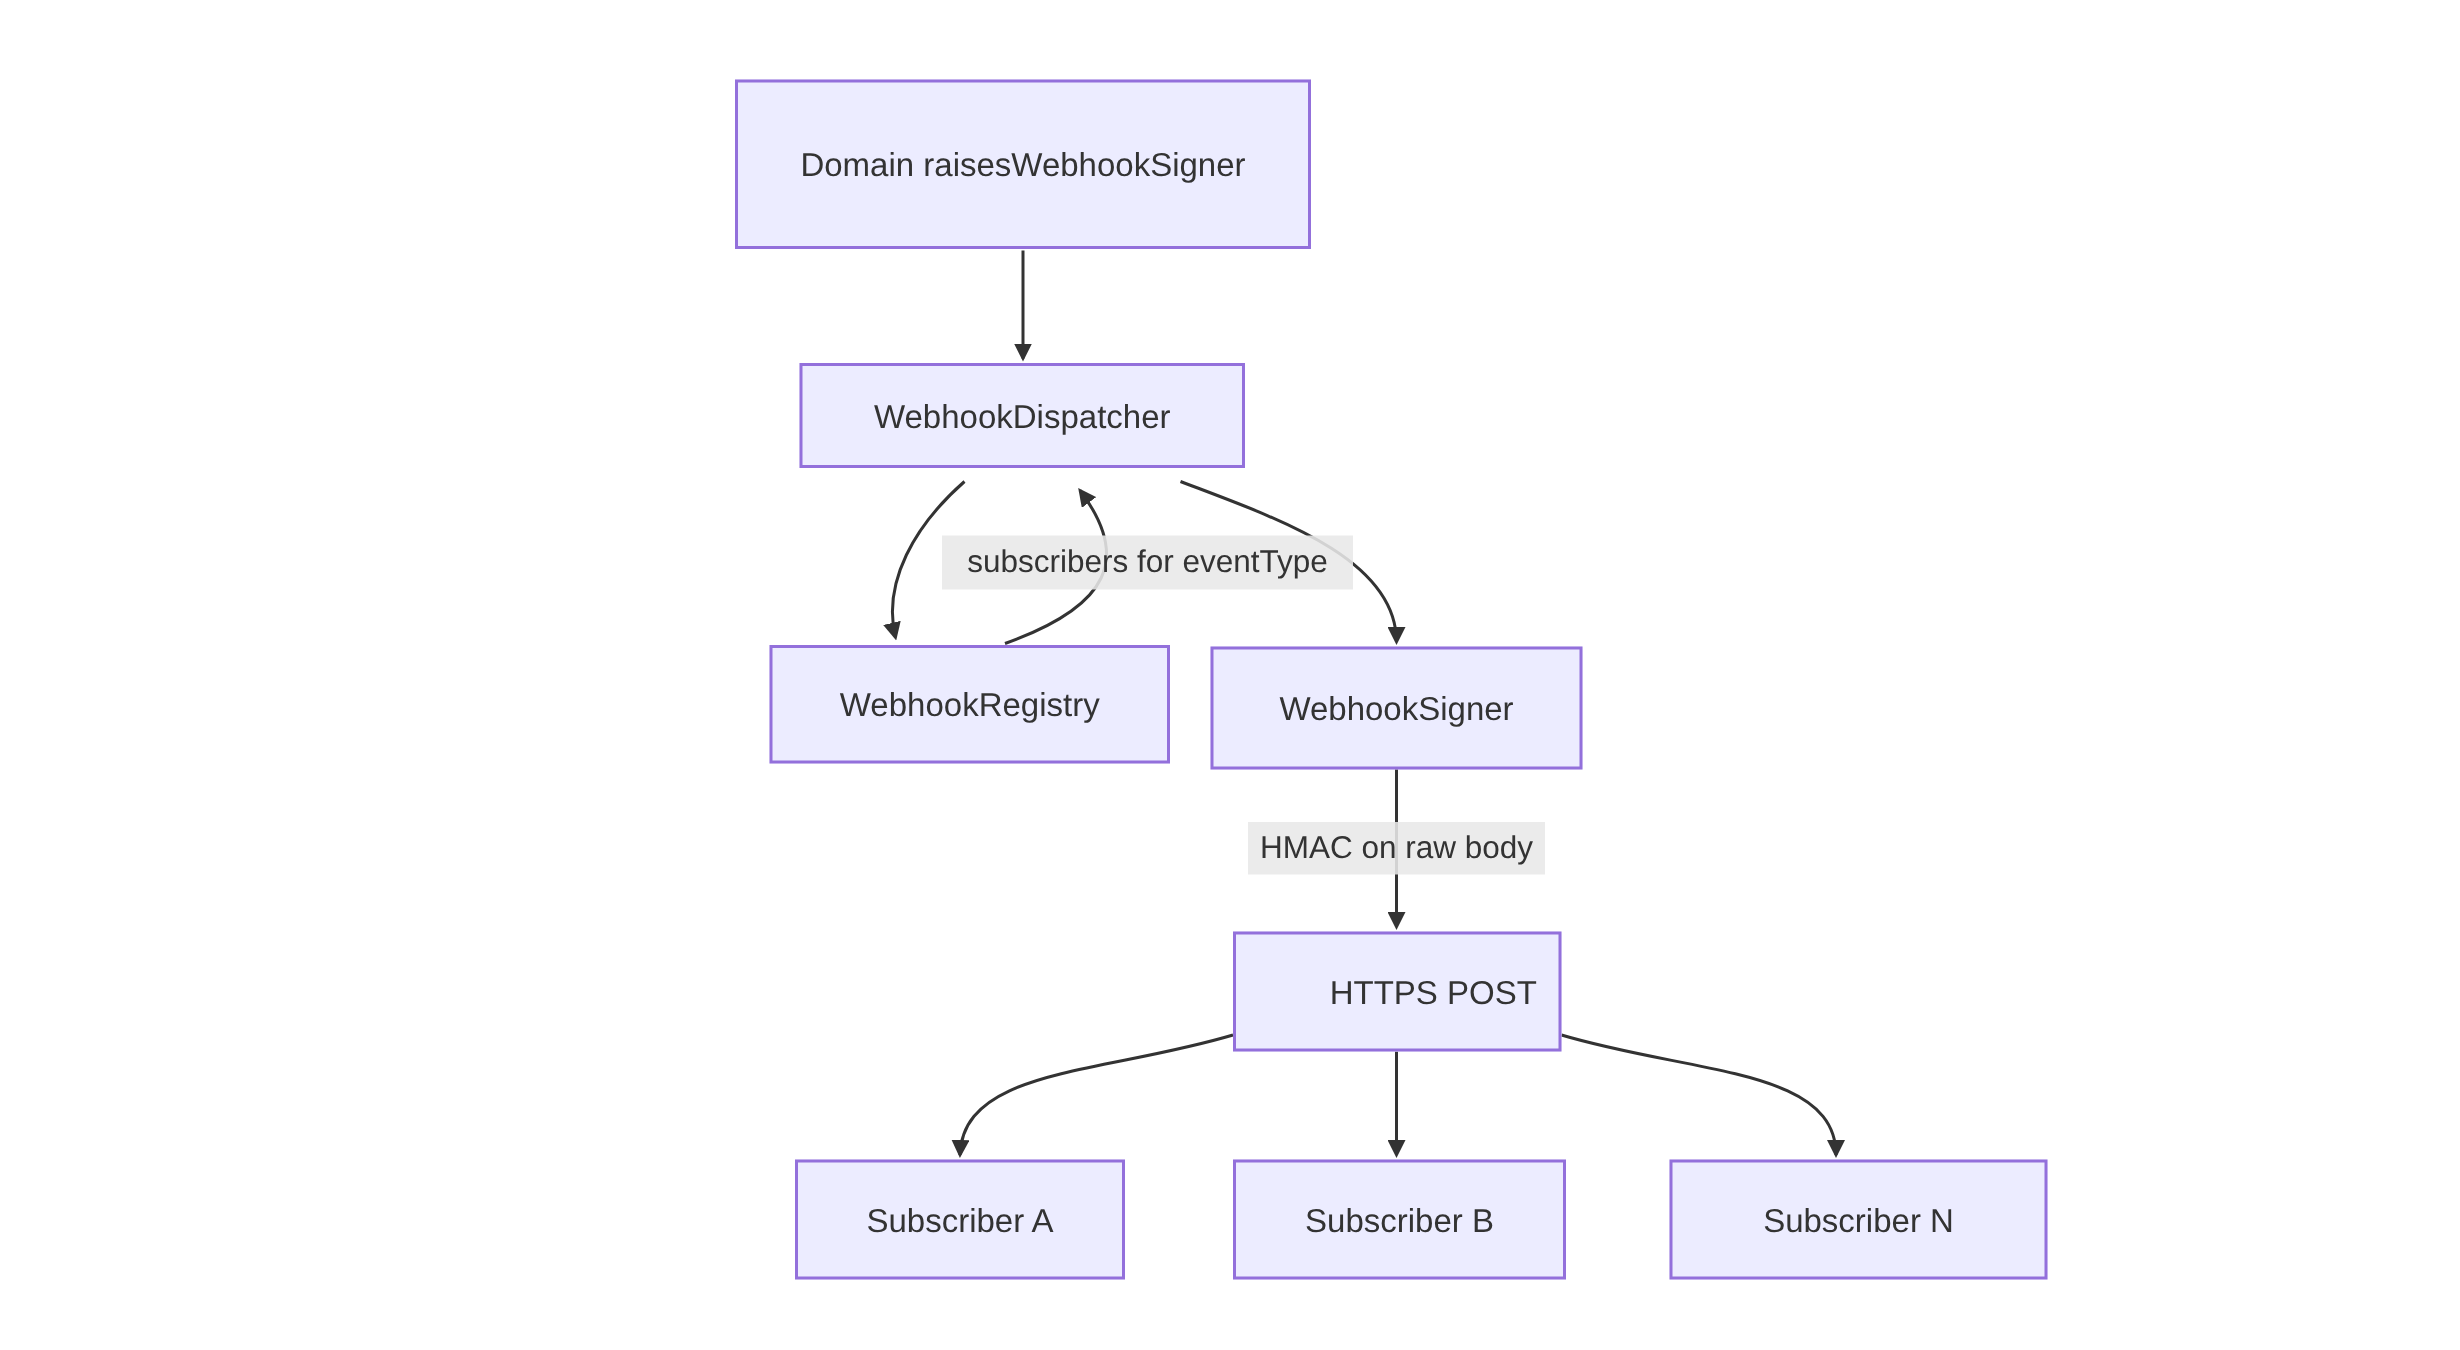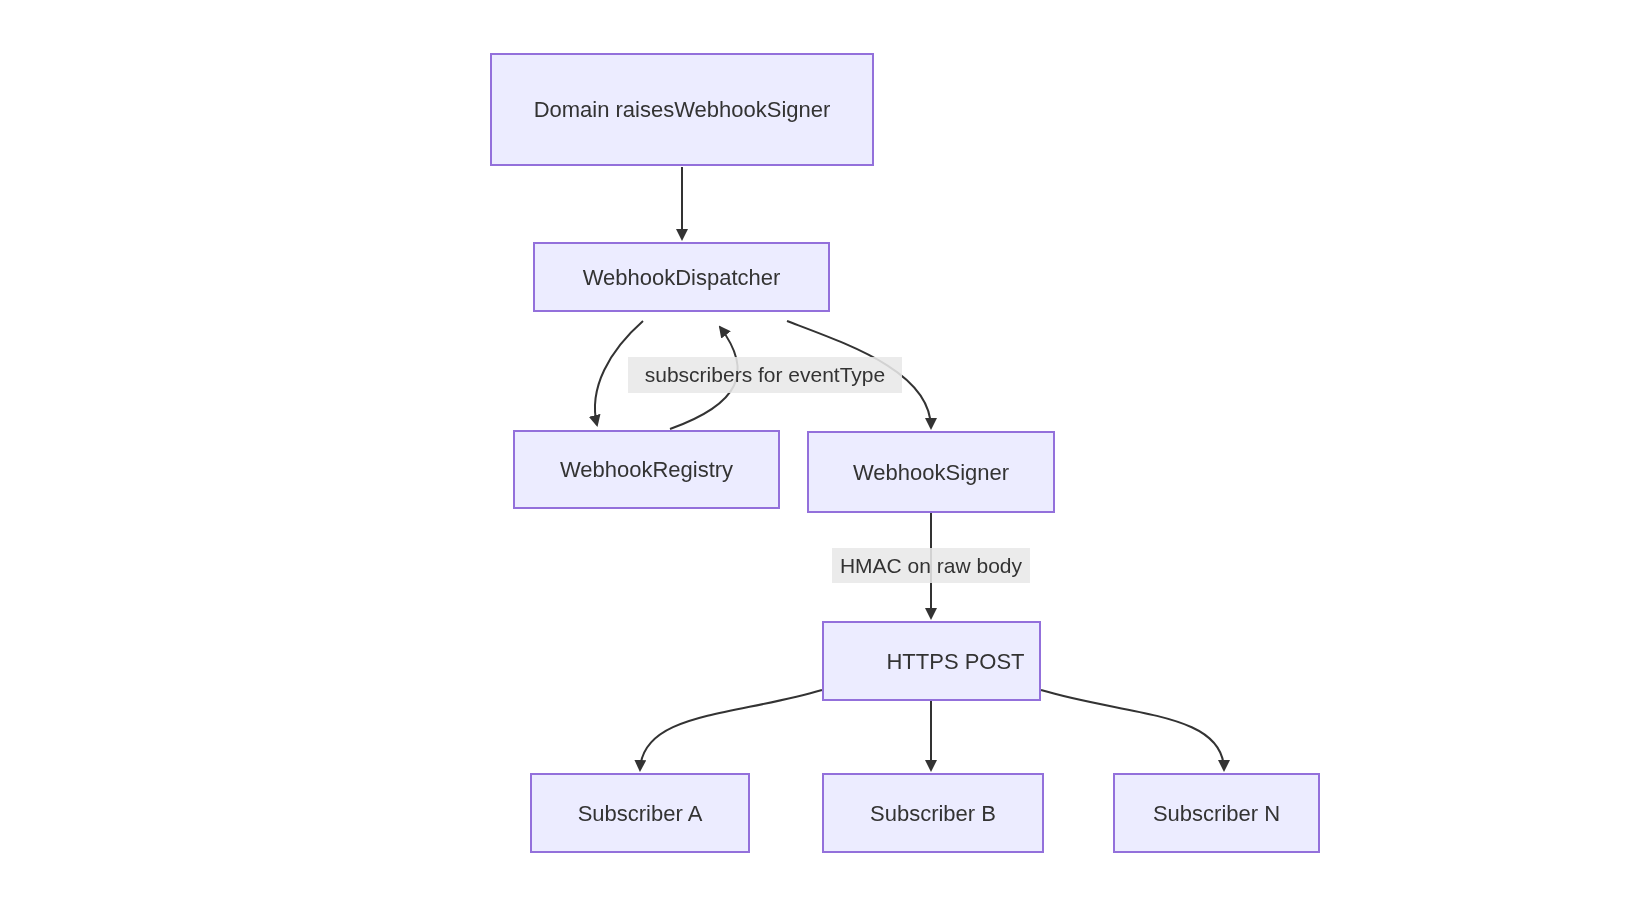--- a/index.html
+++ b/index.html
@@ -45,21 +45,21 @@
     text-align: center;
     white-space: nowrap;
   }
   #n-domain     { left: 490px;  top: 53px;  width: 384px; height: 113px; }
   #n-dispatcher { left: 533px;  top: 242px; width: 297px; height: 70px; }
   #n-registry   { left: 465px;  top: 430px; width: 267px; height: 79px; margin-left: 48px; }
   #n-signer     { left: 807px;  top: 431px; width: 248px; height: 82px; }
   #n-httpspost  { left: 822px;  top: 621px; width: 219px; height: 80px; padding-left: 48px; }
   #n-suba       { left: 530px;  top: 773px; width: 220px; height: 80px; }
   #n-subb       { left: 822px;  top: 773px; width: 222px; height: 80px; }
-  #n-subn       { left: 1113px; top: 773px; width: 207px; height: 80px; }
+  #n-subn       { left: 1113px; top: 773px; width: 252px; height: 80px; }
   .edge-label {
     position: absolute;
     background: rgba(232, 232, 232, 0.88);
     background-color: var(--edge-label-bg-rgba, rgba(232,232,232,0.88));
     color: var(--text);
     font-size: 21px;
     display: flex;
     align-items: center;
     justify-content: center;
     text-align: center;

